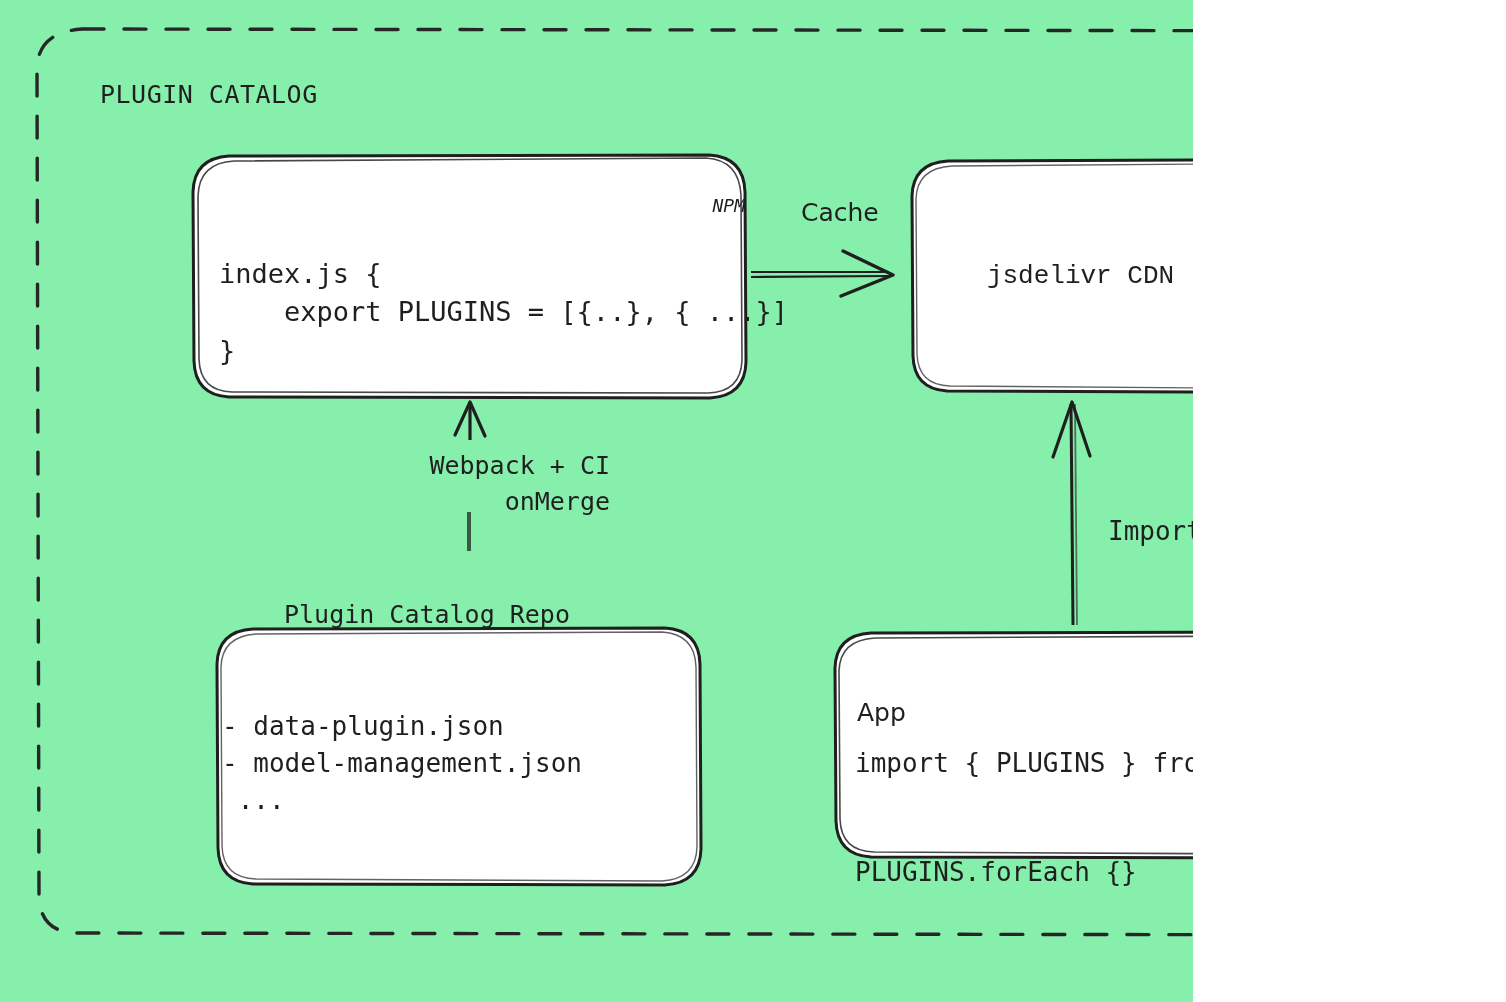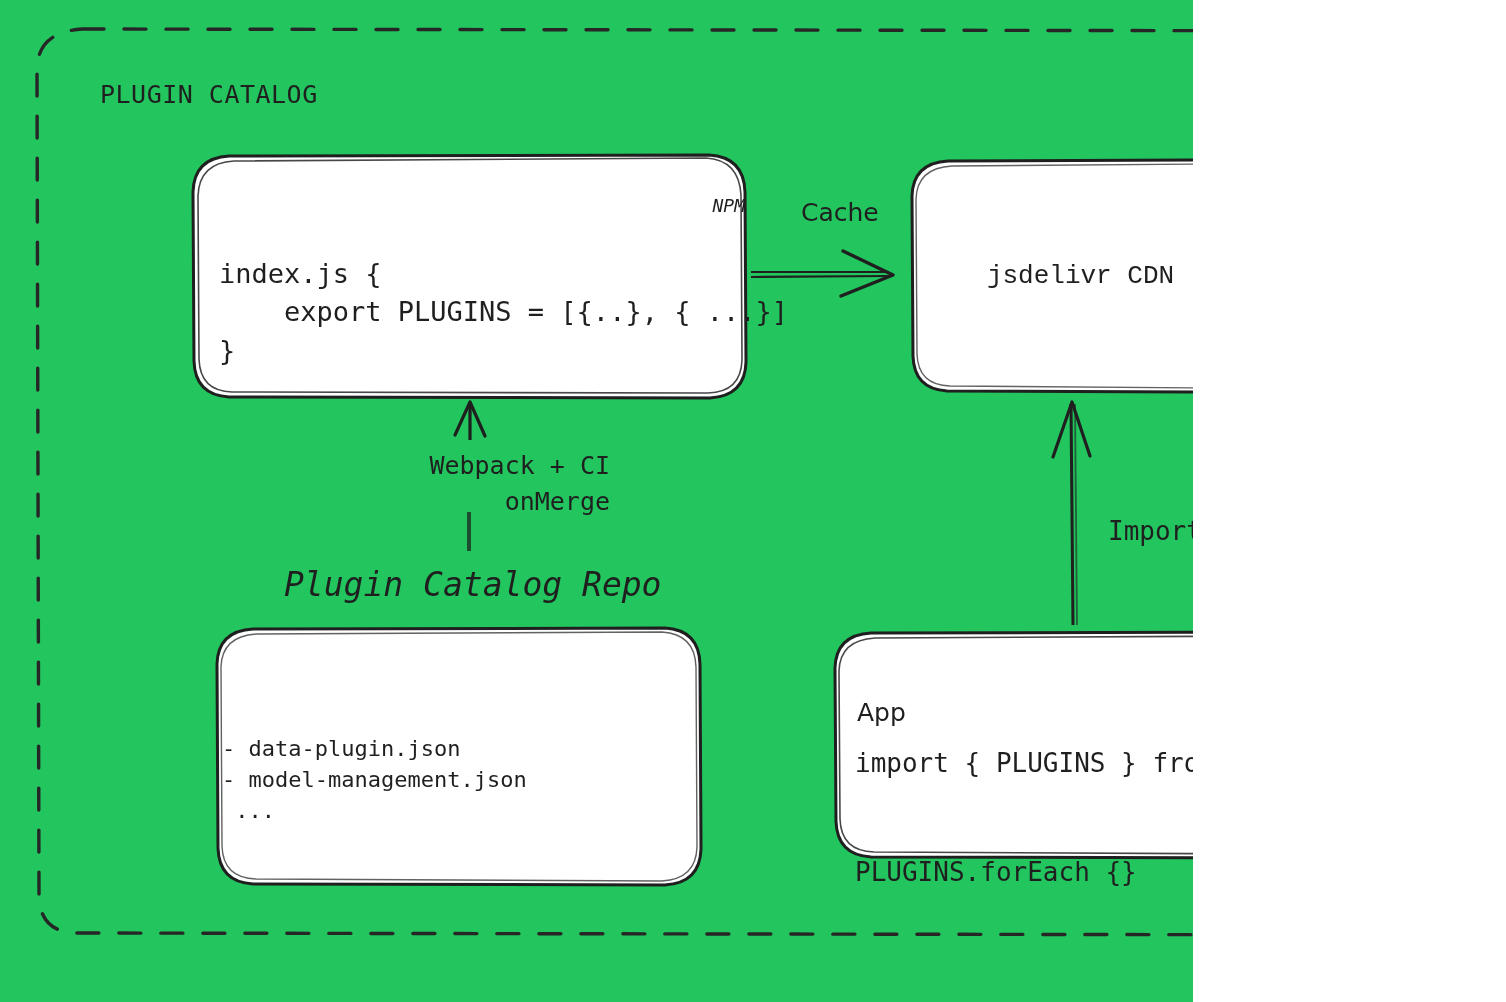--- a/index.html
+++ b/index.html
@@ -8,21 +8,21 @@
     background: #ffffff;
   }
   body {
     font-family: "DejaVu Sans Mono", monospace;
     color: #1f1f1f;
   }
   #canvas {
     position: relative;
     width: 1193px;
     height: 1002px;
-    background: #22c55e;
+    background: #86efac;
     overflow: hidden;
   }
   #sketch-layer {
     position: absolute;
     left: 0;
     top: 0;
     width: 1506px;
     height: 1002px;
     pointer-events: none;
   }
@@ -90,30 +90,28 @@
   #import-label {
     left: 1108px;
     top: 518px;
     font-size: 26px;
     font-family: "DejaVu Sans Mono", monospace;
   }
 
   
   #repo-title {
     left: 284px;
-    top: 568px;
-    font-size: 33px;
-    font-style: italic;
+    top: 602px;
+    font-size: 25px;
   }
   #repo-code {
     left: 222px;
     top: 708px;
-    font-size: 22px;
+    font-size: 26px;
     line-height: 1.42;
-    margin-top: 25px;
   }
 
   
   #app-title {
     left: 857px;
     top: 680px;
     font-size: 25px;
     font-family: "DejaVu Sans", sans-serif;
     margin-top: 20px;
   }

